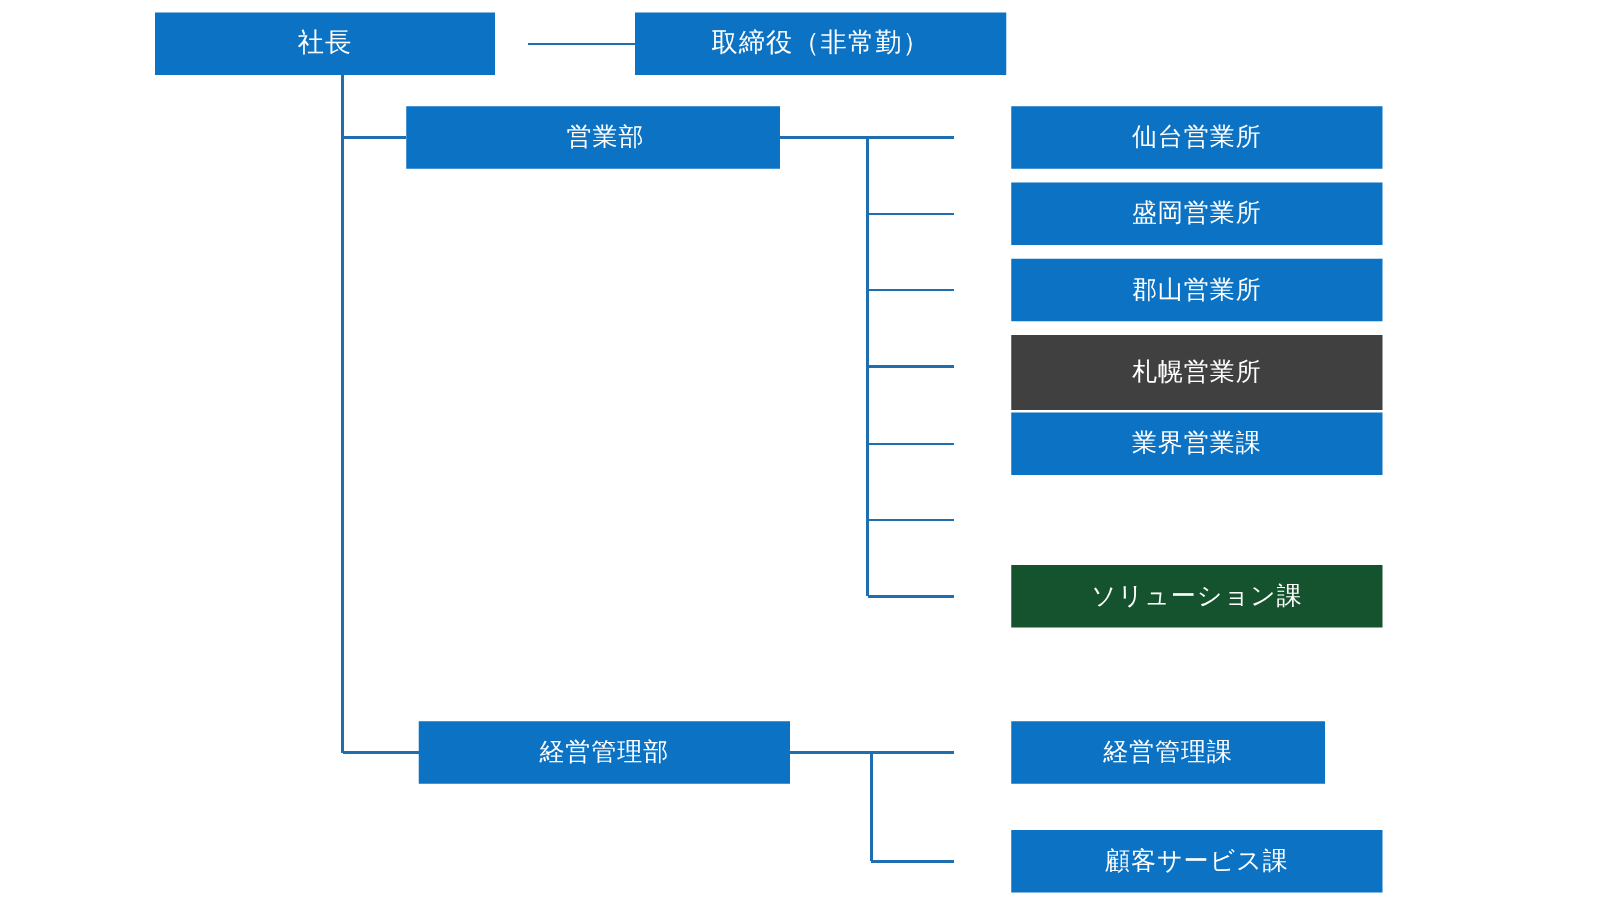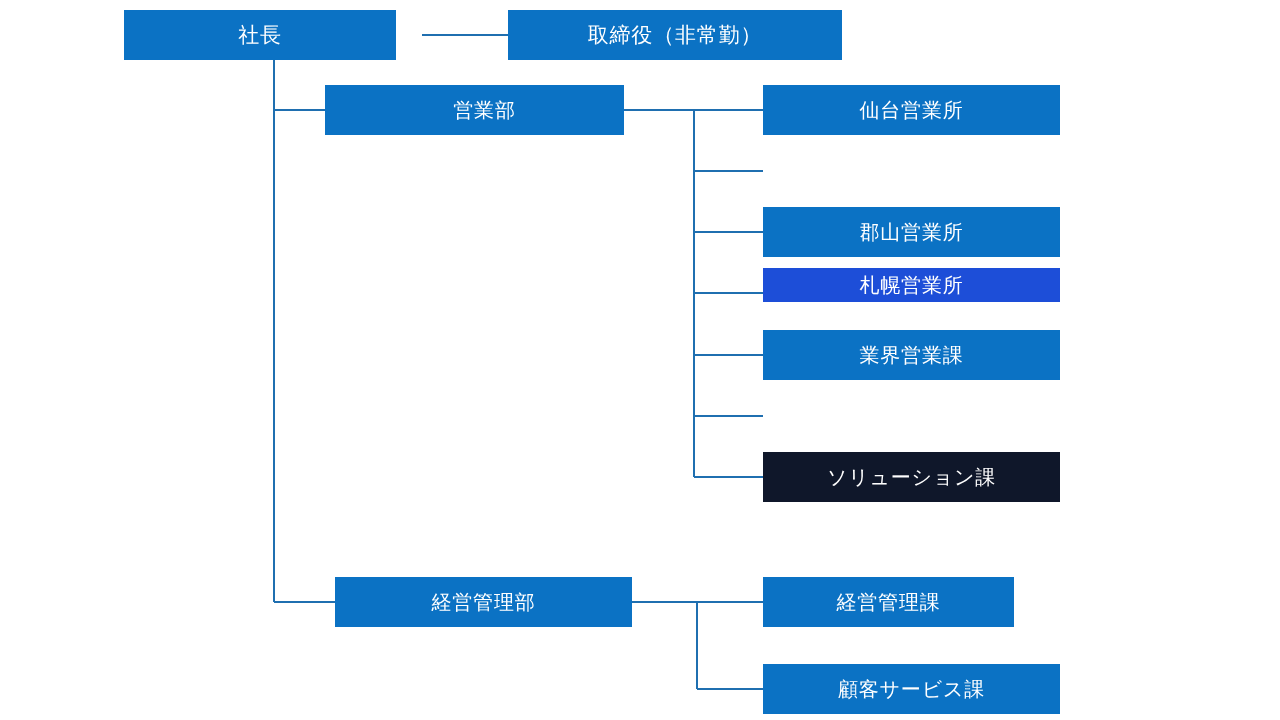--- a/index.html
+++ b/index.html
@@ -37,21 +37,21 @@
     letter-spacing: 0.04em;
     white-space: nowrap;
     -webkit-font-smoothing: antialiased;
   }
   .node-label {
     display: block;
     pointer-events: none;
   }
   .node.level-1 { font-size: 21px; }
   .node.level-2 { font-size: 20px; }
-  .node.level-3 { font-size: 20px; }
+  .node.level-3 { font-size: 20px; margin-left: 46px; }
 </style>
 </head>
 <body>
 
 <div id="chart-root">
   <svg id="connector-layer" viewBox="0 0 1280 720" xmlns="http://www.w3.org/2000/svg">
       <line x1="422" y1="35" x2="508" y2="35" stroke="#1f6fb0" stroke-width="2" shape-rendering="crispEdges"></line>
       <line x1="274" y1="60" x2="274" y2="602" stroke="#1f6fb0" stroke-width="2" shape-rendering="crispEdges"></line>
       <line x1="274" y1="110" x2="325" y2="110" stroke="#1f6fb0" stroke-width="2" shape-rendering="crispEdges"></line>
       <line x1="624" y1="110" x2="694" y2="110" stroke="#1f6fb0" stroke-width="2" shape-rendering="crispEdges"></line>
@@ -65,39 +65,42 @@
       <line x1="694" y1="477" x2="763" y2="477" stroke="#1f6fb0" stroke-width="2" shape-rendering="crispEdges"></line>
       <line x1="274" y1="602" x2="335" y2="602" stroke="#1f6fb0" stroke-width="2" shape-rendering="crispEdges"></line>
       <line x1="632" y1="602" x2="697" y2="602" stroke="#1f6fb0" stroke-width="2" shape-rendering="crispEdges"></line>
       <line x1="697" y1="602" x2="697" y2="689" stroke="#1f6fb0" stroke-width="2" shape-rendering="crispEdges"></line>
       <line x1="697" y1="602" x2="763" y2="602" stroke="#1f6fb0" stroke-width="2" shape-rendering="crispEdges"></line>
       <line x1="697" y1="689" x2="763" y2="689" stroke="#1f6fb0" stroke-width="2" shape-rendering="crispEdges"></line>
     </svg>
 <div class="node level-1" style="left: 124px; top: 10px; width: 272px; height: 50px; background: rgb(11, 114, 196); color: rgb(255, 255, 255);">
       <span class="node-label">社長</span>
     </div>
-    <div class="node level-1" style="left: 508px; top: 10px; width: 334px; height: 50px; background: rgb(11, 114, 196); color: rgb(255, 255, 255);">
+    <div class="node level-1" style="left: 508px; top: 10px; width: 297px; height: 50px; background: rgb(11, 114, 196); color: rgb(255, 255, 255);">
       <span class="node-label">取締役（非常勤）</span>
     </div>
     <div class="node level-2" style="left: 325px; top: 85px; width: 299px; height: 50px; background: rgb(11, 114, 196); color: rgb(255, 255, 255); padding-left: 20px;">
       <span class="node-label">営業部</span>
     </div>
     <div class="node level-3" style="left: 763px; top: 85px; width: 297px; height: 50px; background: rgb(11, 114, 196); color: rgb(255, 255, 255);">
       <span class="node-label">仙台営業所</span>
     </div>
+    <div class="node level-3" style="left: 763px; top: 146px; width: 297px; height: 50px; background: rgb(11, 114, 196); color: rgb(255, 255, 255);">
+      <span class="node-label">盛岡営業所</span>
+    </div>
     <div class="node level-3" style="left: 763px; top: 207px; width: 297px; height: 50px; background: rgb(11, 114, 196); color: rgb(255, 255, 255);">
       <span class="node-label">郡山営業所</span>
     </div>
-    <div class="node level-3" style="left: 763px; top: 268px; width: 297px; height: 34px; background: #1d4ed8; color: rgb(255, 255, 255);">
+    <div class="node level-3" style="left: 763px; top: 268px; width: 297px; height: 60px; background: #404040; color: rgb(255, 255, 255);">
       <span class="node-label">札幌営業所</span>
     </div>
     <div class="node level-3" style="left: 763px; top: 330px; width: 297px; height: 50px; background: rgb(11, 114, 196); color: rgb(255, 255, 255);">
       <span class="node-label">業界営業課</span>
     </div>
-    <div class="node level-3" style="left: 763px; top: 452px; width: 297px; height: 50px; background: #0f172a; color: rgb(255, 255, 255);">
+    <div class="node level-3" style="left: 763px; top: 452px; width: 297px; height: 50px; background: #14532d; color: rgb(255, 255, 255);">
       <span class="node-label">ソリューション課</span>
     </div>
     <div class="node level-2" style="left: 335px; top: 577px; width: 297px; height: 50px; background: rgb(11, 114, 196); color: rgb(255, 255, 255);">
       <span class="node-label">経営管理部</span>
     </div>
     <div class="node level-3" style="left: 763px; top: 577px; width: 251px; height: 50px; background: rgb(11, 114, 196); color: rgb(255, 255, 255);">
       <span class="node-label">経営管理課</span>
     </div>
     <div class="node level-3" style="left: 763px; top: 664px; width: 297px; height: 50px; background: rgb(11, 114, 196); color: rgb(255, 255, 255);">
       <span class="node-label">顧客サービス課</span>

